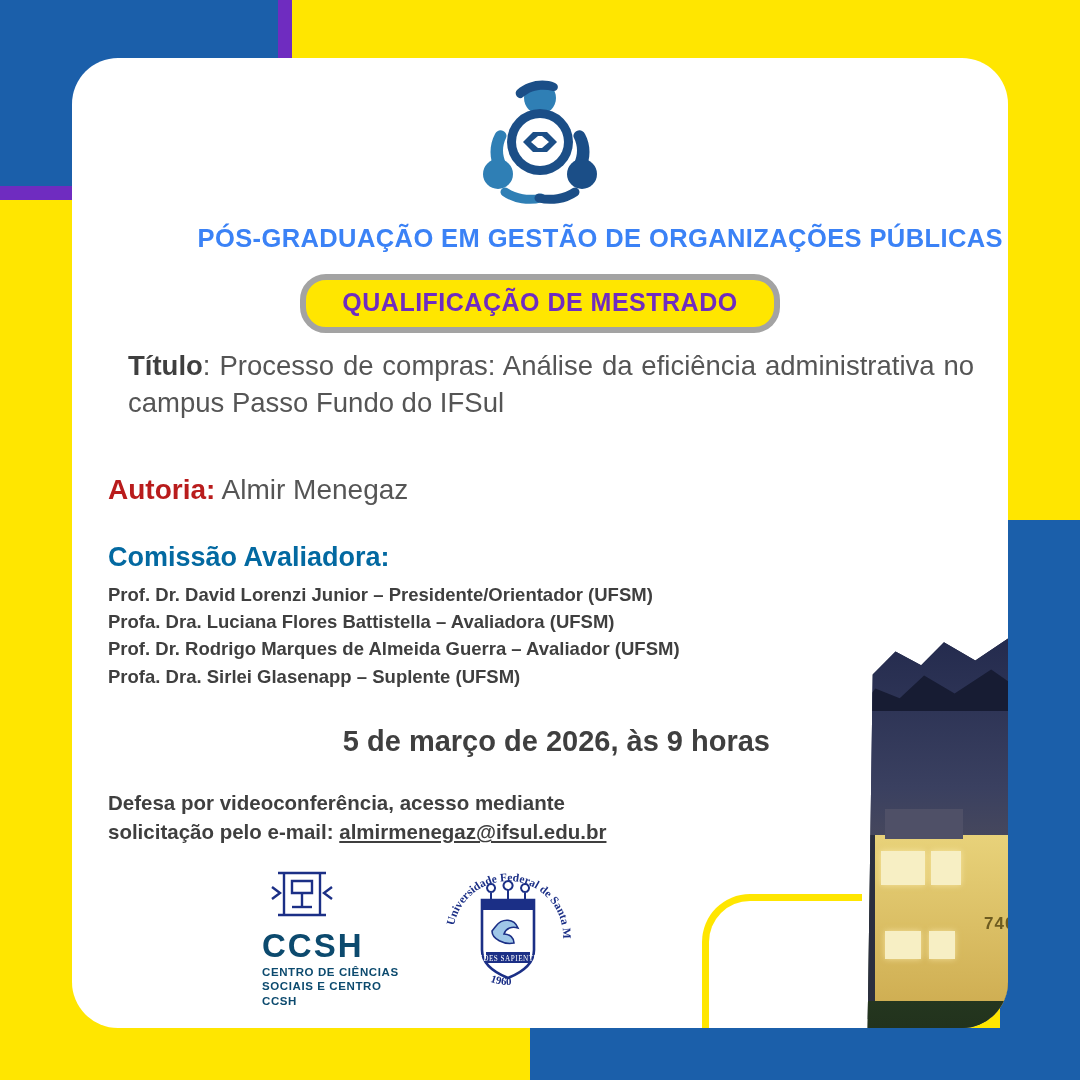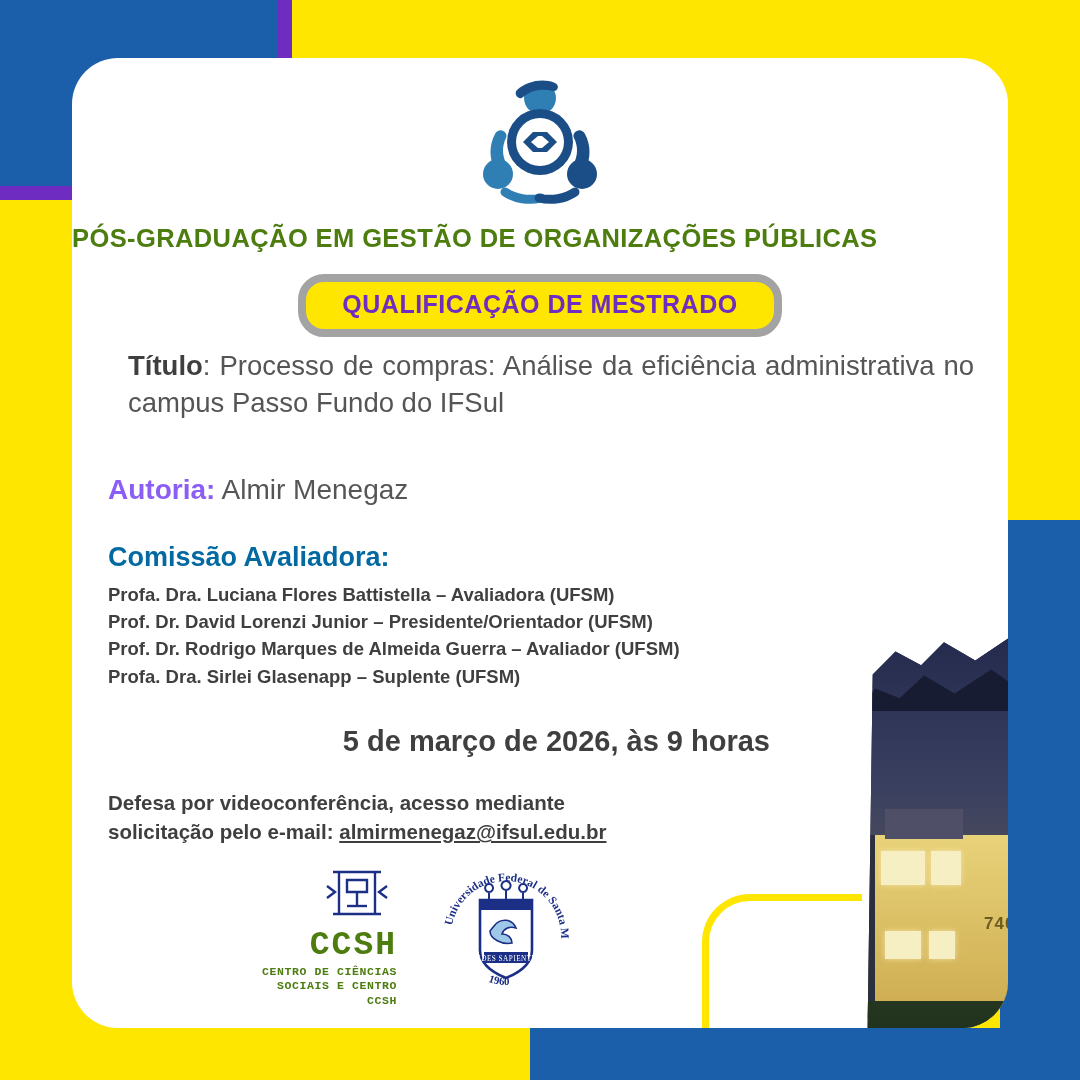--- a/index.html
+++ b/index.html
@@ -86,36 +86,36 @@
     top: 16px;
     display: flex;
     justify-content: center;
   }
 
   
   .program-title {
     position: absolute;
     left: 0; right: 5px;
     top: 166px;
-    text-align: left;
-    color: #4d7c0f;
+    text-align: right;
+    color: #3b82f6;
     font-size: 25.5px;
     font-weight: bold;
     letter-spacing: 0.4px;
   }
   .badge-wrap {
     position: absolute;
     left: 0; right: 0;
     top: 216px;
     display: flex;
     justify-content: center;
   }
   .badge {
     background: #ffe600;
-    border: 8px solid #a3a3a3;
+    border: 6px solid #a3a3a3;
     border-radius: 26px;
     color: #6f2cc0;
     font-size: 25px;
     font-weight: bold;
     padding: 8px 36px 10px 36px;
     letter-spacing: 0.5px;
   }
 
   
   .content {
@@ -135,21 +135,21 @@
   }
   .row-title b {
     color: #3f3f3f;
   }
   .authorship {
     margin-top: 52px;
     font-size: 28px;
     color: #555555;
   }
   .authorship b {
-    color: #8b5cf6;
+    color: #b91c1c;
     font-size: 28px;
   }
   .commission-label {
     margin-top: 36px;
     font-size: 27px;
     font-weight: bold;
     color: #0369a1;
   }
   .commission-list {
     margin-top: 8px;
@@ -180,23 +180,22 @@
   
   .footer-logos {
     position: absolute;
     left: 190px;
     bottom: 20px;
     display: flex;
     align-items: flex-end;
     gap: 34px;
   }
   .ccsh {
-    text-align: right;
-    color: #4d7c0f;
-    font-family: Liberation Mono, monospace;
+    text-align: left;
+    color: #0c4a6e;
   }
   .ccsh .ccsh-name {
     font-size: 33px;
     font-weight: bold;
     letter-spacing: 2px;
     line-height: 1;
     margin-top: 4px;
   }
   .ccsh .ccsh-sub {
     font-size: 11.5px;
@@ -335,22 +334,22 @@
       <b>Título</b><span>: </span><span>Processo de compras: Análise da eficiência administrativa no campus Passo Fundo do IFSul</span>
     </div>
 
     <div class="authorship">
       <b>Autoria:</b>
       <span>Almir Menegaz</span>
     </div>
 
     <div class="commission-label">Comissão Avaliadora:</div>
     <div class="commission-list">
+      <div>Prof. Dr. David Lorenzi Junior – Presidente/Orientador (UFSM)</div>
       <div>Profa. Dra. Luciana Flores Battistella – Avaliadora (UFSM)</div>
-      <div>Prof. Dr. David Lorenzi Junior – Presidente/Orientador (UFSM)</div>
       <div>Prof. Dr. Rodrigo Marques de Almeida Guerra – Avaliador (UFSM)</div>
       <div>Profa. Dra. Sirlei Glasenapp – Suplente (UFSM)</div>
     </div>
 
     <div class="date-line">5 de março de 2026, às 9 horas</div>
 
     <div class="access-block">
       <div>Defesa por videoconferência, acesso mediante</div>
       <div>
         <span>solicitação pelo e-mail: </span>

